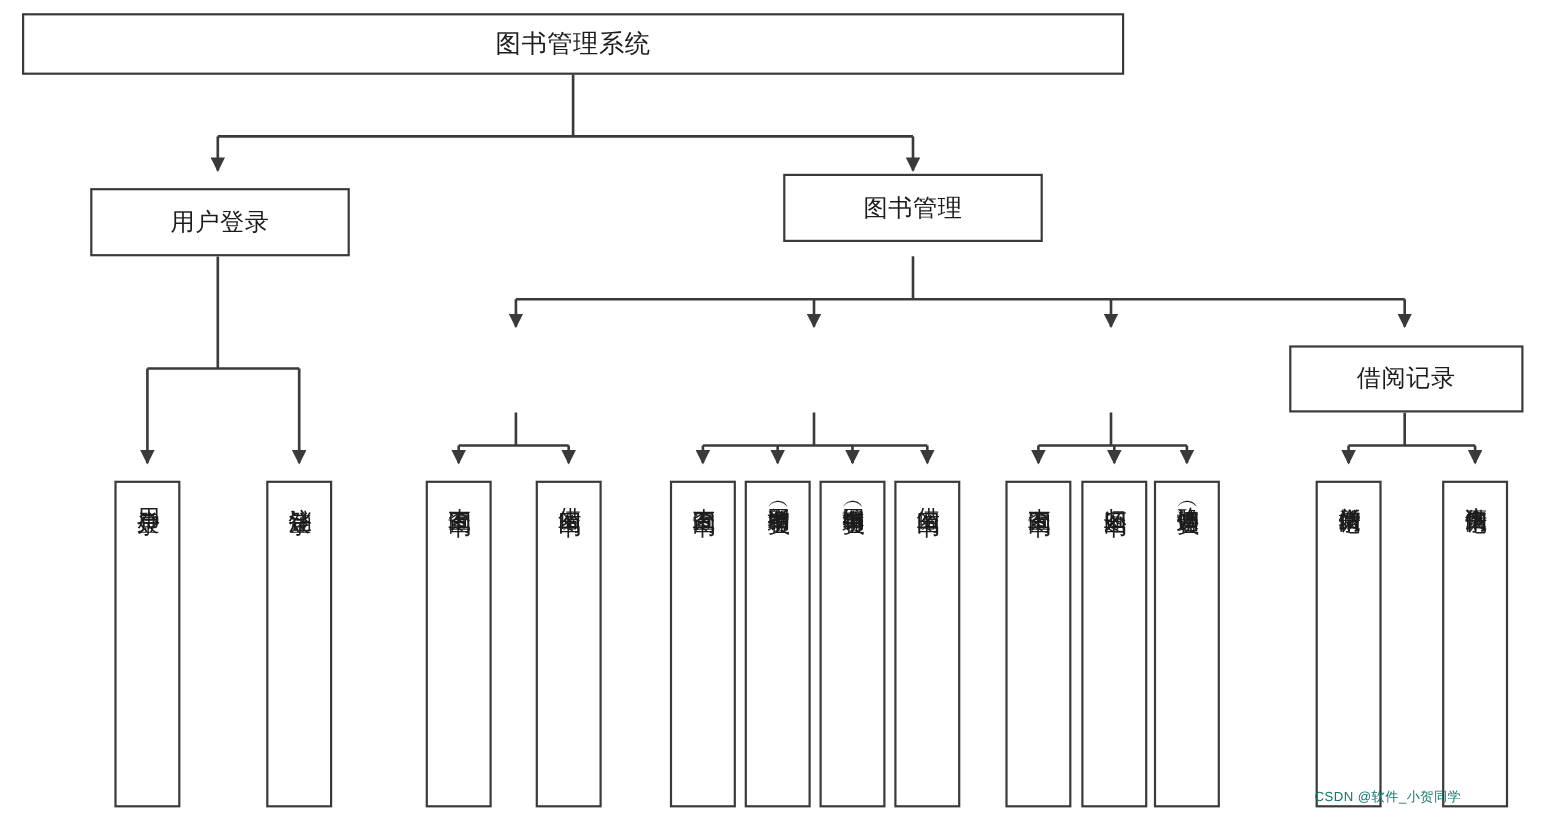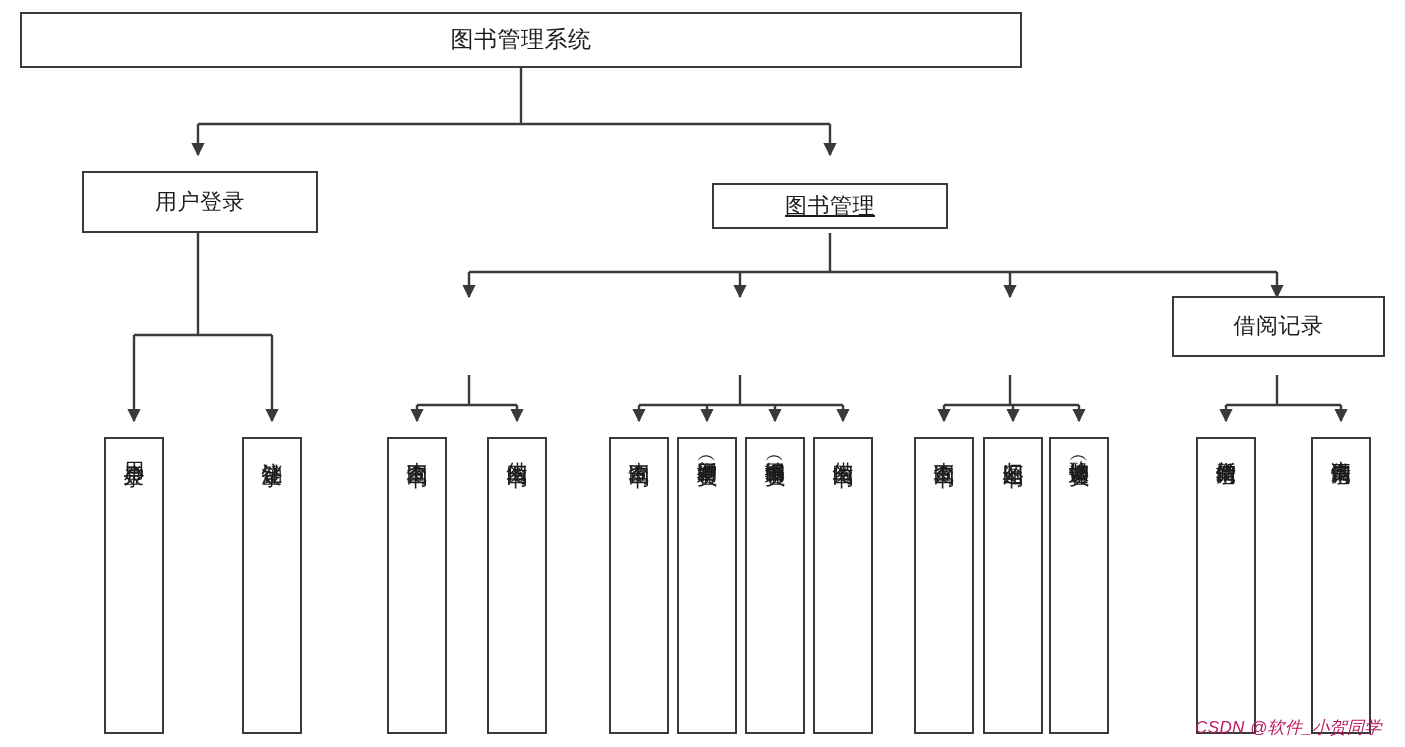--- a/index.html
+++ b/index.html
@@ -61,25 +61,24 @@
     letter-spacing: 2px;
     line-height: 1.05;
     max-height: 100%;
   }
   .node.v.tall .node-label {
     font-size: 20px;
     letter-spacing: 1px;
   }
   .watermark {
     position: absolute;
-    color: #be185d;
-    font-size: 17px;
+    color: #0f766e;
+    font-size: 12px;
     white-space: nowrap;
     letter-spacing: 0.4px;
-    font-style: italic;
   }
 </style>
 </head>
 <body>
 
 <div id="canvas">
 
   <svg class="connectors" viewBox="0 0 1405 747">
     <defs>
       <marker id="arrow" viewBox="0 0 10 10" refX="9" refY="5" markerWidth="5.5" markerHeight="5.5" orient="auto-start-reverse">
@@ -130,25 +129,25 @@
     </g>
   </svg>
 
   <div class="node h root" style="left:20px; top:12px; width:1002px; height:56px;">
     <span class="node-label">图书管理系统</span>
   </div>
 
   <div class="node h" style="left:82px; top:171px; width:236px; height:62px;">
     <span class="node-label">用户登录</span>
   </div>
-  <div class="node h" style="left:712px; top:183px; width:236px; height:46px;text-decoration:underline;">
+  <div class="node h" style="left:712px; top:158px; width:236px; height:62px;">
     <span class="node-label">图书管理</span>
   </div>
 
-  <div class="node h" style="left:1172px; top:296px; width:213px; height:61px;">
+  <div class="node h" style="left:1172px; top:314px; width:213px; height:61px;">
     <span class="node-label">借阅记录</span>
   </div>
 
   <div class="node v" style="left:104px; top:437px; width:60px; height:297px;">
     <span class="node-label">用户登录</span>
   </div>
   <div class="node v" style="left:242px; top:437px; width:60px; height:297px;">
     <span class="node-label">注销登录</span>
   </div>
 

